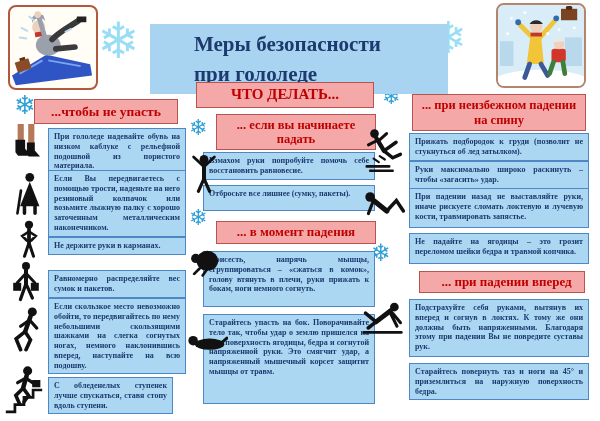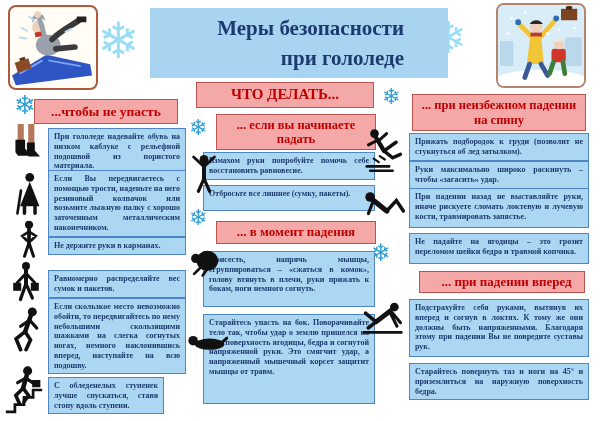--- a/index.html
+++ b/index.html
@@ -1,24 +1,24 @@
 <!DOCTYPE html>
 <html style="--header_bg: #a9d4f1; --box_blue: #abd7f3; --box_pink: #f4a8a8; --text_blue: #1c3a6e; --text_red: #c00000; --border_blue: #4f86c6; --border_pink: #b85450; --snowflake_dark: #2d9fd6; --snowflake_light: #9adef5;"><head>
 <meta charset="utf-8">
 <style>
   html,body{margin:0;padding:0;background:#ffffff;}
   #poster{
     position:relative;width:600px;height:421px;background:#fff;overflow:hidden;
     font-family:"Liberation Serif",serif;
   }
   .title{
-    position:absolute;left:150px;top:8px;width:298px;height:70px;
+    position:absolute;left:150px;top:24px;width:298px;height:70px;
     background:var(--header_bg,#a9d4f1);
     color:var(--text_blue,#1c3a6e);
-    font-weight:bold;font-size:21px;line-height:1.45;text-align:right;
+    font-weight:bold;font-size:21px;line-height:1.45;text-align:left;
     display:flex;align-items:center;justify-content:center;
     padding:0 44px;box-sizing:border-box;
   }
   .box-pink{
     position:absolute;background:var(--box_pink,#f4a8a8);
     border:1px solid var(--border_pink,#b85450);
     color:var(--text_red,#c00000);font-weight:bold;text-align:center;
     display:flex;align-items:center;justify-content:center;
     box-sizing:border-box;padding:1px 4px;line-height:1.15;
   }
@@ -104,21 +104,21 @@
 
   <div class="title">Меры безопасности при гололеде</div>
 
   <div class="box-pink" style="left:34px;top:99px;width:144px;height:25px;font-size:13.5px;">...чтобы не упасть</div>
 
   <div class="box-blue" style="left:48px;top:128px;width:138px;min-height:37px;">При гололеде надевайте обувь на низком каблуке с рельефной подошвой из пористого материала.</div>
   <div class="box-blue" style="left:48px;top:170px;width:138px;min-height:60px;">Если Вы передвигаетесь с помощью трости, наденьте на него резиновый колпачок или возьмите лыжную палку с хорошо заточенным металлическим наконечником.</div>
   <div class="box-blue" style="left:48px;top:237px;width:138px;min-height:17px;">Не держите руки в карманах.</div>
   <div class="box-blue" style="left:48px;top:262px;width:138px;min-height:28px;margin-top:8px;">Равномерно распределяйте вес сумок и пакетов.</div>
   <div class="box-blue" style="left:48px;top:298px;width:138px;min-height:73px;">Если скользкое место невозможно обойти, то передвигайтесь по нему небольшими скользящими шажками на слегка согнутых ногах, немного наклонившись вперед, наступайте на всю подошву.</div>
-  <div class="box-blue" style="left:48px;top:377px;width:116px;min-height:32px;">С обледенелых ступенек лучше спускаться, ставя стопу вдоль ступени.</div>
+  <div class="box-blue" style="left:48px;top:377px;width:125px;min-height:32px;">С обледенелых ступенек лучше спускаться, ставя стопу вдоль ступени.</div>
 
   <span class="picto" style="left:8px;top:124px;">
     <svg viewBox="0 0 40 50" width="36" height="44">
       <path d="M14 0 L14 20 M26 0 L26 22" stroke="#b5785a" stroke-width="7"></path>
       <path d="M8 18 h11 v10 l7 8 h-15 l-3 -4 z" fill="#111"></path>
       <path d="M21 21 h9 v9 l6 7 h-13 l-2 -4 z" fill="#111"></path>
     </svg>
   </span>
   <span class="picto" style="left:10px;top:172px;">
     <svg viewBox="0 0 40 50" width="36" height="44">

